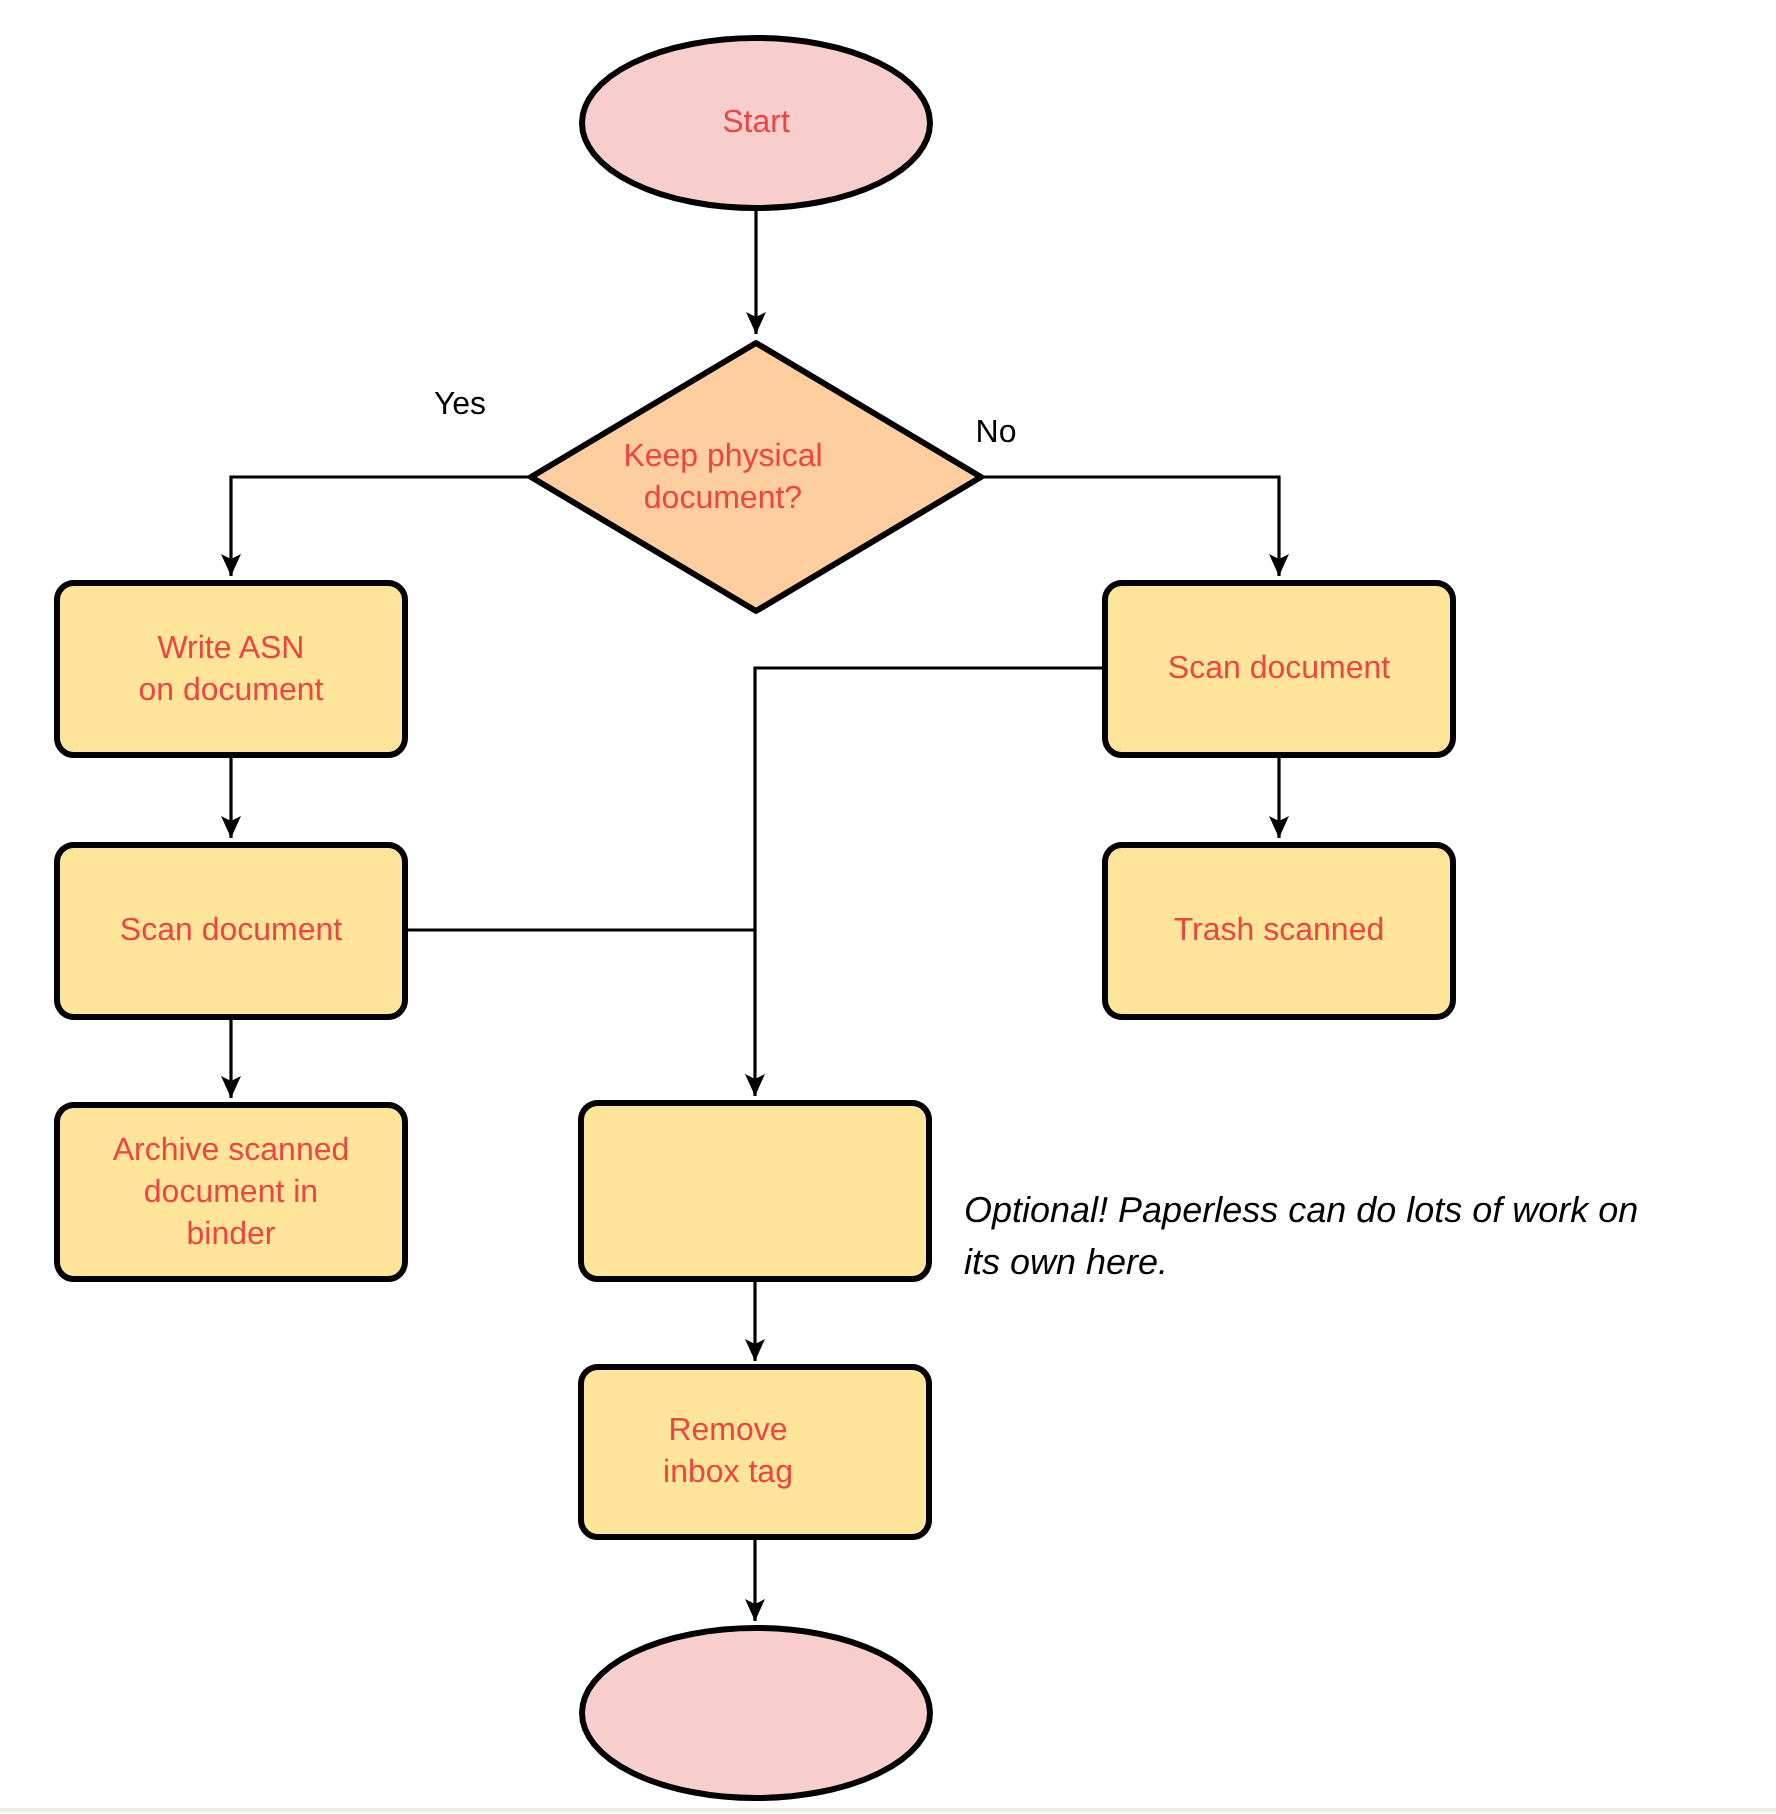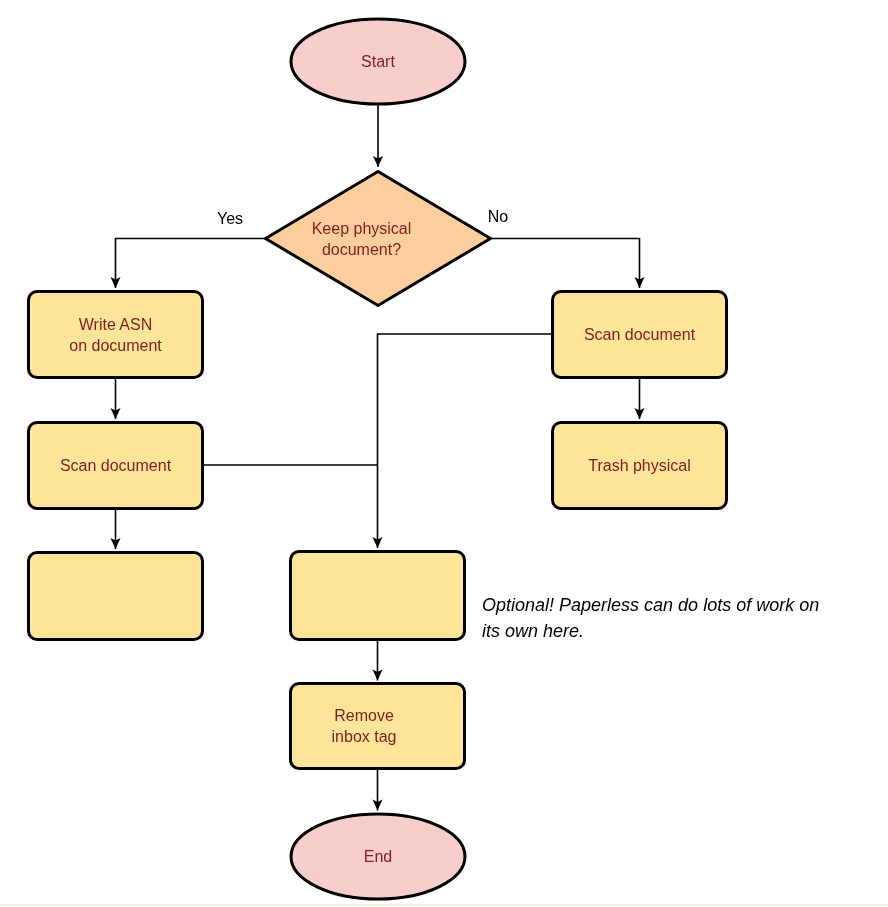--- a/index.html
+++ b/index.html
@@ -23,21 +23,21 @@
     top: 0;
   }
   .node-label {
     position: absolute;
     display: flex;
     align-items: center;
     justify-content: center;
     text-align: center;
     font-size: 16px;
     line-height: 21px;
-    color: #7f1d1d;
+    color: #ef4444;
     white-space: pre-line;
     pointer-events: none;
   }
   .edge-label {
     position: absolute;
     display: flex;
     align-items: center;
     justify-content: center;
     font-size: 16px;
     color: #000000;
@@ -102,38 +102,40 @@
       <rect x="290.5" y="683.5" width="174" height="85" rx="8.5" fill="#ffe59a"></rect>
       <ellipse cx="378" cy="856.5" rx="87" ry="42.5" fill="#f8cecc"></ellipse>
     </g>
   </svg>
 
   <div class="node-label" style="left:290px; top:19px; width:176px; height:85px;">Start</div>
 
   <div class="node-label" style="left:248px; top:171px; width:227px; height:135px;">Keep physical
 document?</div>
 
-  <div class="edge-label" style="left:202px; top:207px; width:56px; height:24px;">Yes</div>
+  <div class="edge-label" style="left:202px; top:191px; width:56px; height:24px;">Yes</div>
 
   <div class="edge-label" style="left:470px; top:205px; width:56px; height:24px;">No</div>
 
   <div class="node-label" style="left:28px; top:291px; width:175px; height:87px;">Write ASN
 on document</div>
 
   <div class="node-label" style="left:28px; top:422px; width:175px; height:87px;">Scan document</div>
 
+  <div class="node-label" style="left:28px; top:552px; width:175px; height:88px;">Archive scanned
+document in
+binder</div>
 
   <div class="node-label" style="left:552px; top:291px; width:175px; height:87px;">Scan document</div>
 
-  <div class="node-label" style="left:552px; top:422px; width:175px; height:87px;">Trash physical</div>
+  <div class="node-label" style="left:552px; top:422px; width:175px; height:87px;">Trash scanned</div>
 
 
   <div class="node-label" style="left:290px; top:683px; width:148px; height:86px;">Remove
 inbox tag</div>
 
-  <div class="node-label" style="left:290px; top:814px; width:176px; height:85px;">End</div>
 
   <div class="annotation">Optional! Paperless can do lots of work on
 its own here.</div>
 
   <div class="footer-line"></div>
 
 </div>
 
 </body></html>

